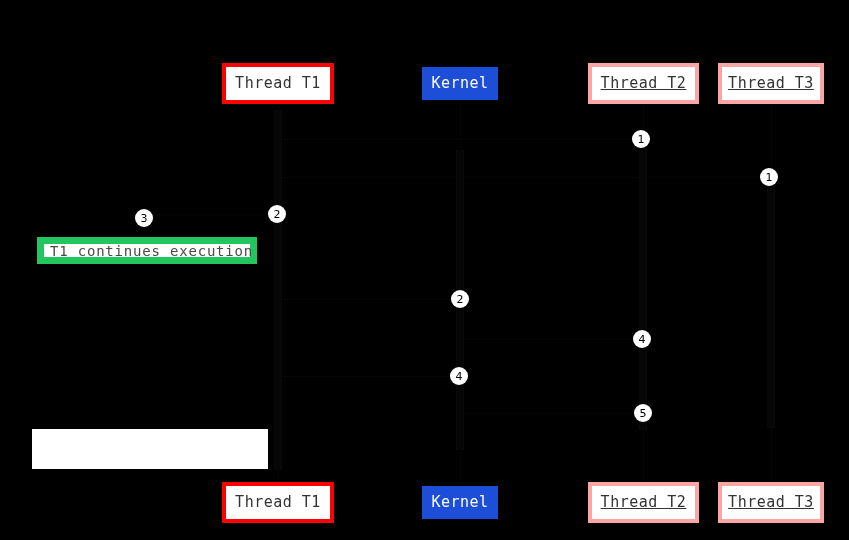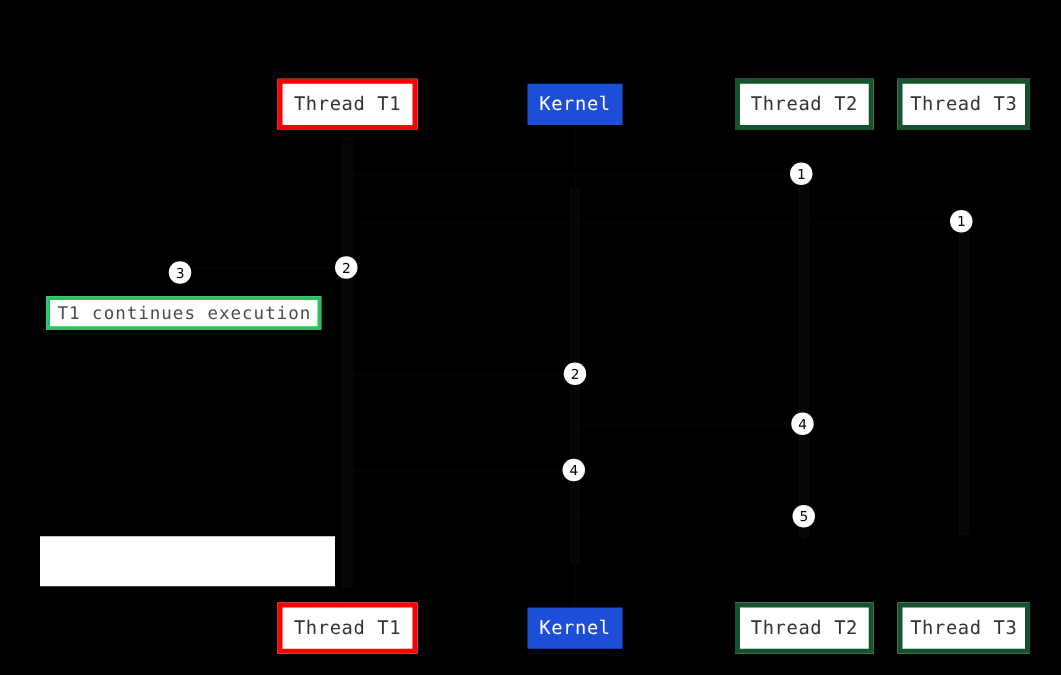--- a/index.html
+++ b/index.html
@@ -29,21 +29,21 @@
     font-size: 15px;
     letter-spacing: 0.5px;
     white-space: nowrap;
     line-height: 1;
   }
   .participant.outline {
     background: #ffffff;
     color: #333333;
   }
   .participant.red { border: 4px solid #ff0000; }
-  .participant.blue { border: 4px solid #14532d; }
+  .participant.blue { border: 4px solid #fca5a5; text-decoration: underline; }
   .participant.filled {
     background: #1d4ed8;
     color: #ffffff;
     border: 0;
   }
 
   
   .lifeline {
     position: absolute;
     width: 1px;
@@ -79,21 +79,21 @@
     align-items: center;
     justify-content: center;
     line-height: 1;
   }
 
   
   .note {
     position: absolute;
     box-sizing: border-box;
     background: #ffffff;
-    border: 3px solid #22c55e;
+    border: 7px solid #22c55e;
     color: #4a4a4a;
     font-family: "DejaVu Sans Mono", "Liberation Mono", monospace;
     font-size: 14px;
     letter-spacing: 0.8px;
     display: flex;
     align-items: center;
     padding-left: 6px;
     white-space: nowrap;
     line-height: 1;
   }

